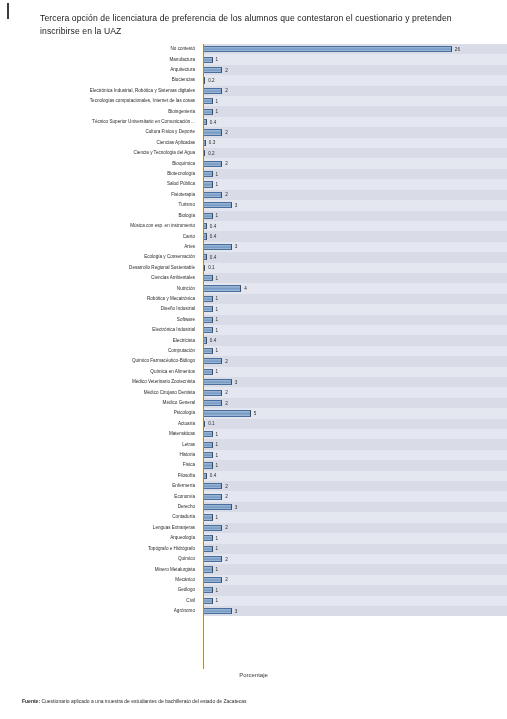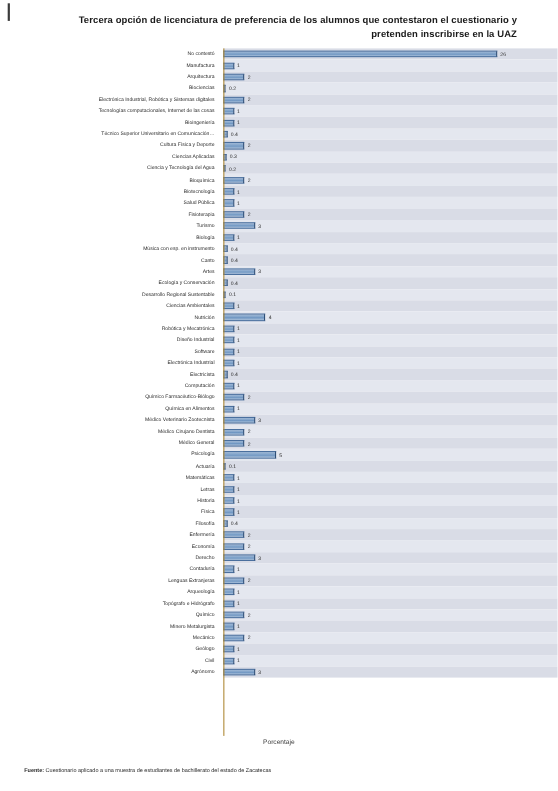--- a/index.html
+++ b/index.html
@@ -10,22 +10,22 @@
     color:#262626;
     overflow:hidden;
     position:relative;
   }
   .corner-mark{
     position:absolute;left:7px;top:3px;
     width:2px;height:16px;background:#3b3b3b;
   }
   .chart-title{
     position:absolute;left:40px;top:12px;width:430px;
-    text-align:right;
-    font-size:8.6px;font-weight:bold;line-height:12.5px;
+    text-align:left;
+    font-size:8.6px;font-weight:normal;line-height:12.5px;
     color:#1a1a1a;
     letter-spacing:0.1px;
   }
   .plot{
     position:absolute;
     left:0px;top:44px;
     width:507px;height:625px;
   }
   
   .rows{

